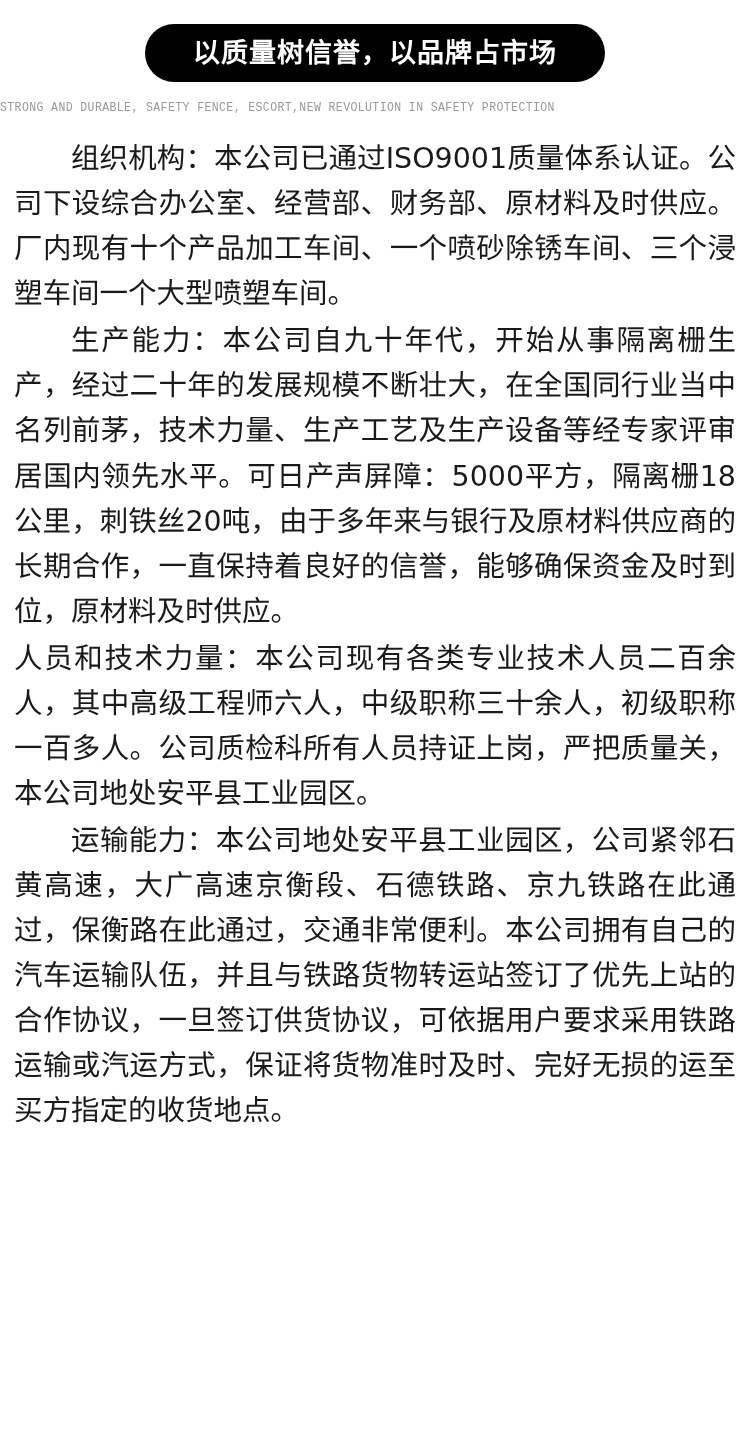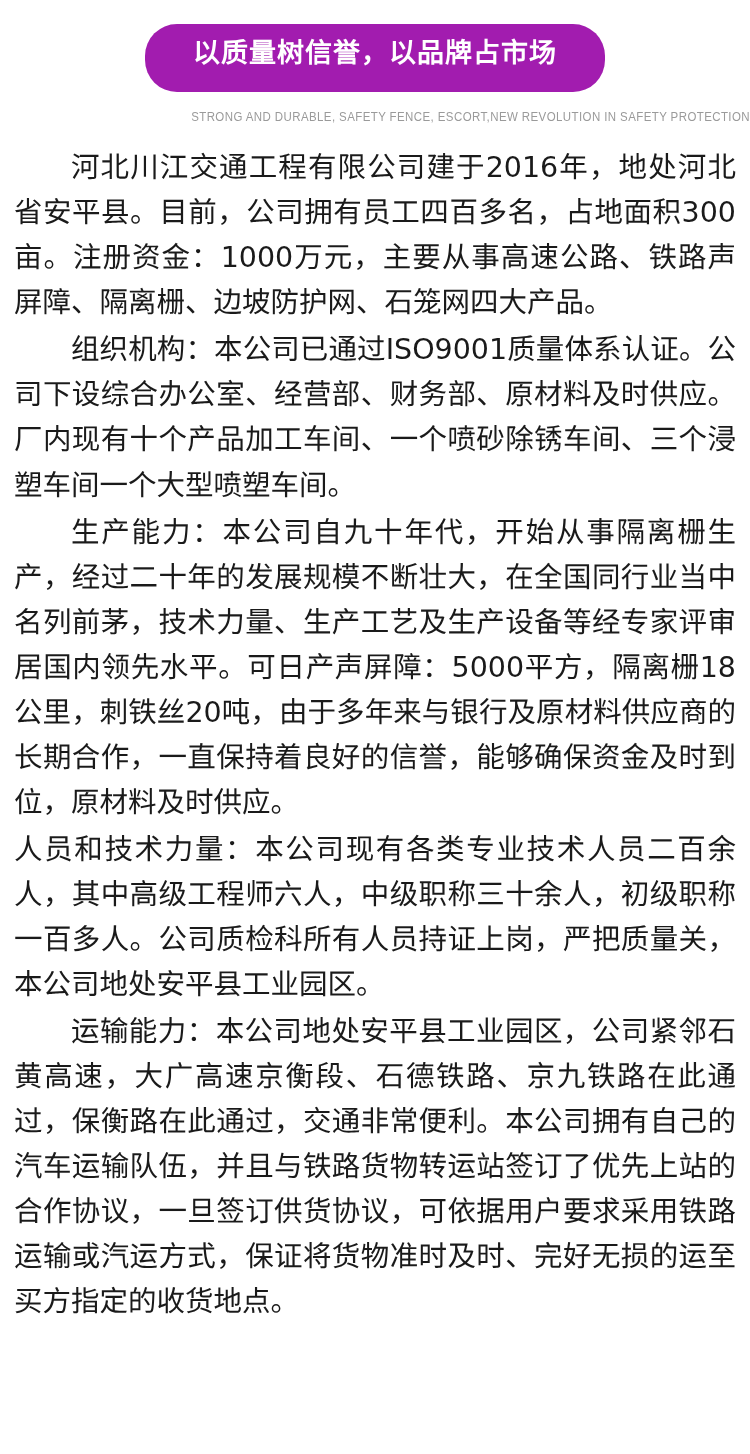--- a/index.html
+++ b/index.html
@@ -36,38 +36,38 @@
   .title .accent {
     color: #fa4b32;
   }
 
   .ribbon-wrap {
     display: flex;
     justify-content: center;
     margin-top: 24px;
   }
   .ribbon {
-    background: #a21caf;
+    background: #000000;
     color: #ffffff;
     font-size: 27px;
     font-weight: bold;
     letter-spacing: 1px;
     border-radius: 32px;
-    padding: 13px 48px 23px 48px;
+    padding: 13px 48px 13px 48px;
     white-space: nowrap;
     line-height: 1.2;
   }
 
   .subtitle-en {
-    text-align: right;
+    text-align: left;
     margin-top: 19px;
     font-size: 11.5px;
     letter-spacing: 0.4px;
     color: #9a9a9a;
-    font-family: Liberation Sans, sans-serif;
+    font-family: Liberation Mono, monospace;
     transform: scaleY(1.05);
   }
 
   
   .content {
     margin-top: 22px;
     padding: 0 14px 24px 14px;
   }
   .para {
     font-size: 28.5px;
@@ -88,20 +88,19 @@
 <div class="page">
 
 
   <div class="ribbon-wrap">
     <div class="ribbon">以质量树信誉，以品牌占市场</div>
   </div>
 
   <div class="subtitle-en">STRONG AND DURABLE, SAFETY FENCE, ESCORT,NEW REVOLUTION IN SAFETY PROTECTION</div>
 
   <div class="content">
-    <p class="para indent">河北川江交通工程有限公司建于2016年，地处河北省安平县。目前，公司拥有员工四百多名，占地面积300亩。注册资金：1000万元，主要从事高速公路、铁路声屏障、隔离栅、边坡防护网、石笼网四大产品。</p>
     <p class="para indent">组织机构：本公司已通过ISO9001质量体系认证。公司下设综合办公室、经营部、财务部、原材料及时供应。厂内现有十个产品加工车间、一个喷砂除锈车间、三个浸塑车间一个大型喷塑车间。</p>
     <p class="para indent">生产能力：本公司自九十年代，开始从事隔离栅生产，经过二十年的发展规模不断壮大，在全国同行业当中名列前茅，技术力量、生产工艺及生产设备等经专家评审居国内领先水平。可日产声屏障：5000平方，隔离栅18公里，刺铁丝20吨，由于多年来与银行及原材料供应商的长期合作，一直保持着良好的信誉，能够确保资金及时到位，原材料及时供应。</p>
     <p class="para">人员和技术力量：本公司现有各类专业技术人员二百余人，其中高级工程师六人，中级职称三十余人，初级职称一百多人。公司质检科所有人员持证上岗，严把质量关，本公司地处安平县工业园区。</p>
     <p class="para indent">运输能力：本公司地处安平县工业园区，公司紧邻石黄高速，大广高速京衡段、石德铁路、京九铁路在此通过，保衡路在此通过，交通非常便利。本公司拥有自己的汽车运输队伍，并且与铁路货物转运站签订了优先上站的合作协议，一旦签订供货协议，可依据用户要求采用铁路运输或汽运方式，保证将货物准时及时、完好无损的运至买方指定的收货地点。</p>
   </div>
 
 </div>
 
 </body></html>

